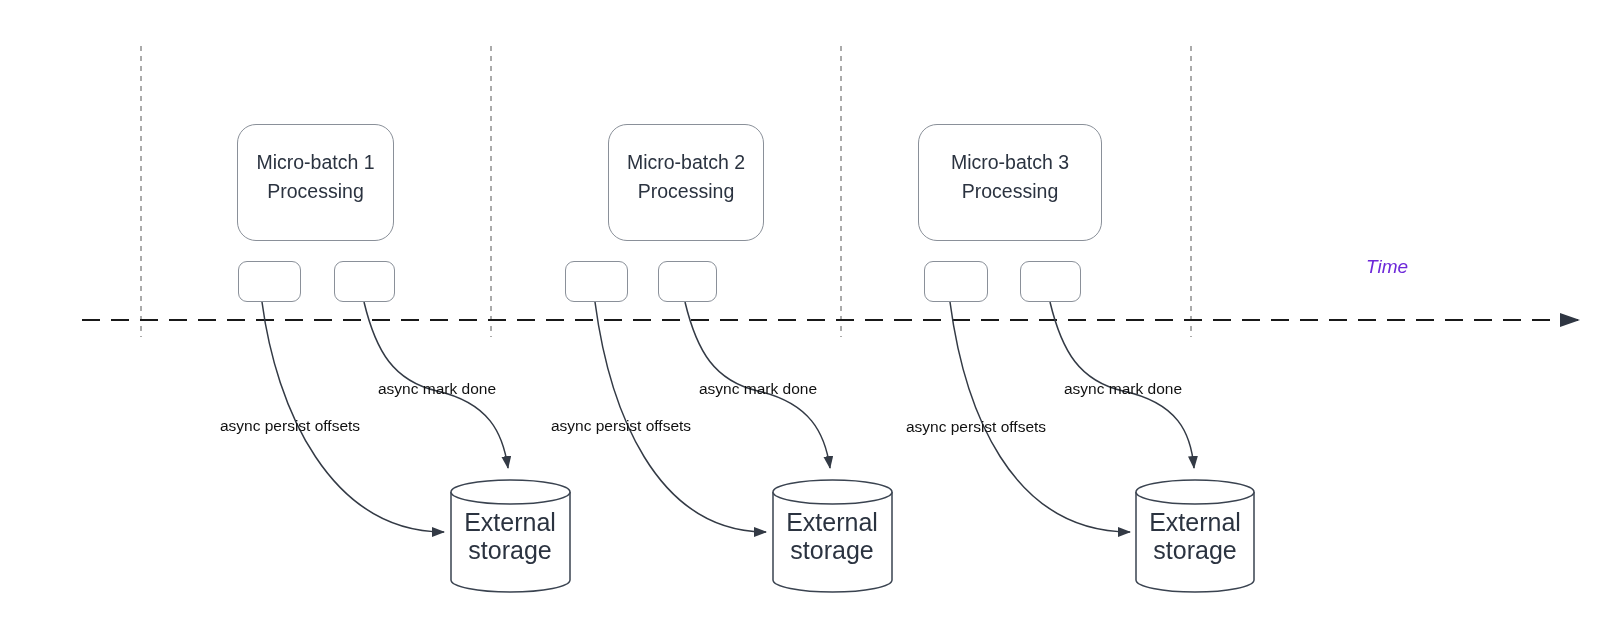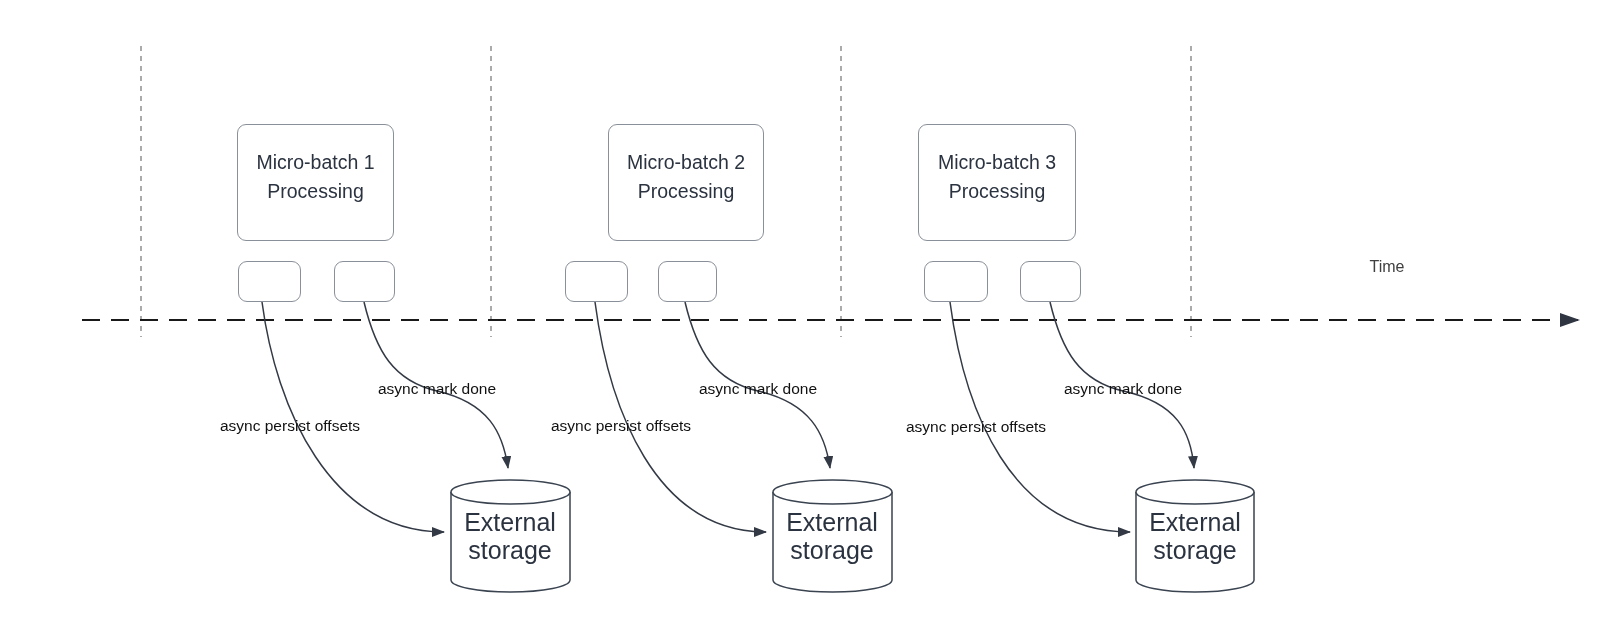--- a/index.html
+++ b/index.html
@@ -3,41 +3,41 @@
 <meta charset="utf-8">
 <style>
   html,body{margin:0;padding:0;background:#ffffff;}
   #canvas{
     position:relative;width:1600px;height:642px;background:#ffffff;overflow:hidden;
     font-family:"Liberation Sans","DejaVu Sans",sans-serif;
   }
   #wires{position:absolute;left:0;top:0;width:1600px;height:642px;}
   .bigbox{
     position:absolute;top:124px;height:117px;width:157px;
-    border:1px solid #8a9099;border-radius:9px;background:#ffffff;
+    border:1px solid #8a9099;border-radius:19px;background:#ffffff;
     display:flex;flex-direction:column;align-items:center;justify-content:center;
     padding-bottom:12px;box-sizing:border-box;
     color:#2b3340;font-size:19.5px;line-height:29px;text-align:center;
   }
   .smallbox{
     position:absolute;top:261px;height:41px;width:62px;
     border:1px solid #8a9099;border-radius:9px;background:#ffffff;
     box-sizing:border-box;
   }
   .flowlabel{
     position:absolute;transform:translate(-50%,-50%);
     font-weight:normal;font-size:15.5px;color:#111111;white-space:nowrap;
   }
   .storagelabel{
     position:absolute;transform:translate(-50%,-50%);
     font-size:25px;line-height:28px;color:#2b3340;text-align:center;white-space:nowrap;
   }
   .timelabel{
     position:absolute;transform:translate(-50%,-50%);
-    font-size:16px;color:#404040;white-space:nowrap;
+    font-size:19px;color:#6d28d9;white-space:nowrap;font-style:italic;
   }
 </style>
 </head>
 <body>
 
 <div id="canvas">
 
   <svg id="wires" width="1600" height="642" viewBox="0 0 1600 642">
     <defs>
       <marker id="arrow" viewBox="0 0 13 10" markerWidth="13" markerHeight="10" refX="12" refY="5" orient="auto" markerUnits="userSpaceOnUse">
@@ -97,21 +97,21 @@
   </div>
   <div class="smallbox" style="left:565px;width:63px;"></div>
   <div class="smallbox" style="left:658px;width:59px;"></div>
   <div class="flowlabel" style="left:621px;top:426px;">async persist offsets</div>
   <div class="flowlabel" style="left:758px;top:389px;">async mark done</div>
   <div class="storagelabel" style="left:832px;top:536px;">
     <div>External</div>
     <div>storage</div>
   </div>
 
-  <div class="bigbox" style="left:918px;width:158px;">
+  <div class="bigbox" style="left:918px;width:184px;">
     <span>Micro-batch 3</span>
     <span>Processing</span>
   </div>
   <div class="smallbox" style="left:924px;width:64px;"></div>
   <div class="smallbox" style="left:1020px;width:61px;"></div>
   <div class="flowlabel" style="left:976px;top:427px;">async persist offsets</div>
   <div class="flowlabel" style="left:1123px;top:389px;">async mark done</div>
   <div class="storagelabel" style="left:1195px;top:536px;">
     <div>External</div>
     <div>storage</div>

